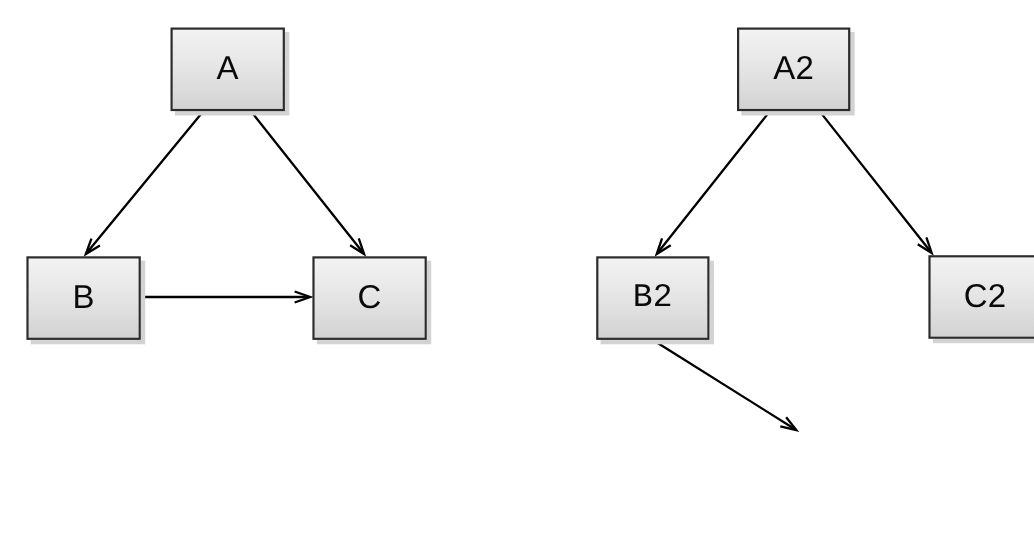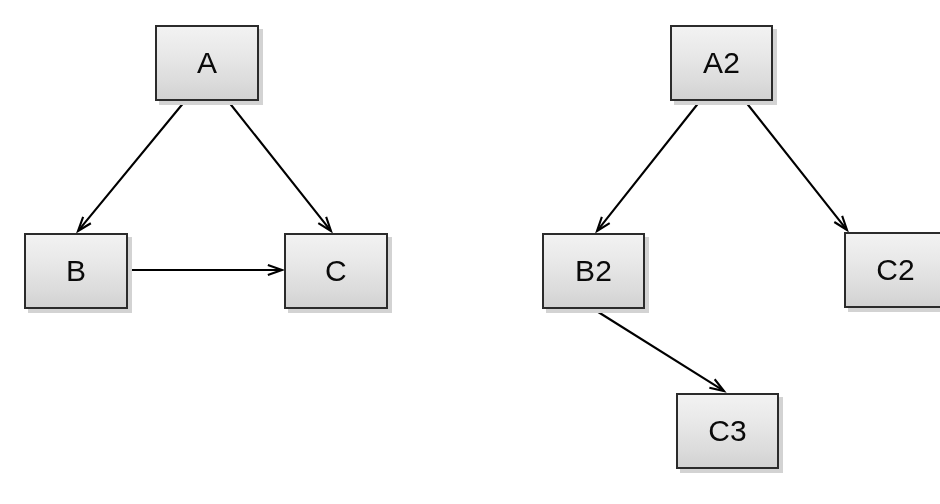--- a/index.html
+++ b/index.html
@@ -84,21 +84,18 @@
     <div class="node" style="left: 24px; top: 233px; width: 104px; height: 76px; border-color: rgb(43, 43, 43); box-shadow: rgb(211, 211, 211) 4px 4px 0px 0px;">
       <span class="node-label" style="color: rgb(10, 10, 10);">B</span>
     </div>
     <div class="node" style="left: 284px; top: 233px; width: 104px; height: 76px; border-color: rgb(43, 43, 43); box-shadow: rgb(211, 211, 211) 4px 4px 0px 0px;">
       <span class="node-label" style="color: rgb(10, 10, 10);">C</span>
     </div>
     <div class="node" style="left: 670px; top: 25px; width: 103px; height: 76px; border-color: rgb(43, 43, 43); box-shadow: rgb(211, 211, 211) 4px 4px 0px 0px;">
       <span class="node-label" style="color: rgb(10, 10, 10);">A2</span>
     </div>
     <div class="node" style="left: 542px; top: 233px; width: 103px; height: 76px; border-color: rgb(43, 43, 43); box-shadow: rgb(211, 211, 211) 4px 4px 0px 0px;">
-      <span class="node-label" style="color: rgb(10, 10, 10);">B2</span>
+      <span class="node-label" style="color: rgb(10, 10, 10); font-family: Liberation Mono, monospace;">B2</span>
     </div>
     <div class="node" style="left: 844px; top: 232px; width: 103px; height: 76px; border-color: rgb(43, 43, 43); box-shadow: rgb(211, 211, 211) 4px 4px 0px 0px;">
       <span class="node-label" style="color: rgb(10, 10, 10);">C2</span>
     </div>
-    <div class="node" style="left: 676px; top: 393px; width: 103px; height: 76px; border-color: rgb(43, 43, 43); box-shadow: rgb(211, 211, 211) 4px 4px 0px 0px;">
-      <span class="node-label" style="color: rgb(10, 10, 10);">C3</span>
-    </div>
   </div>
 
 </body></html>

